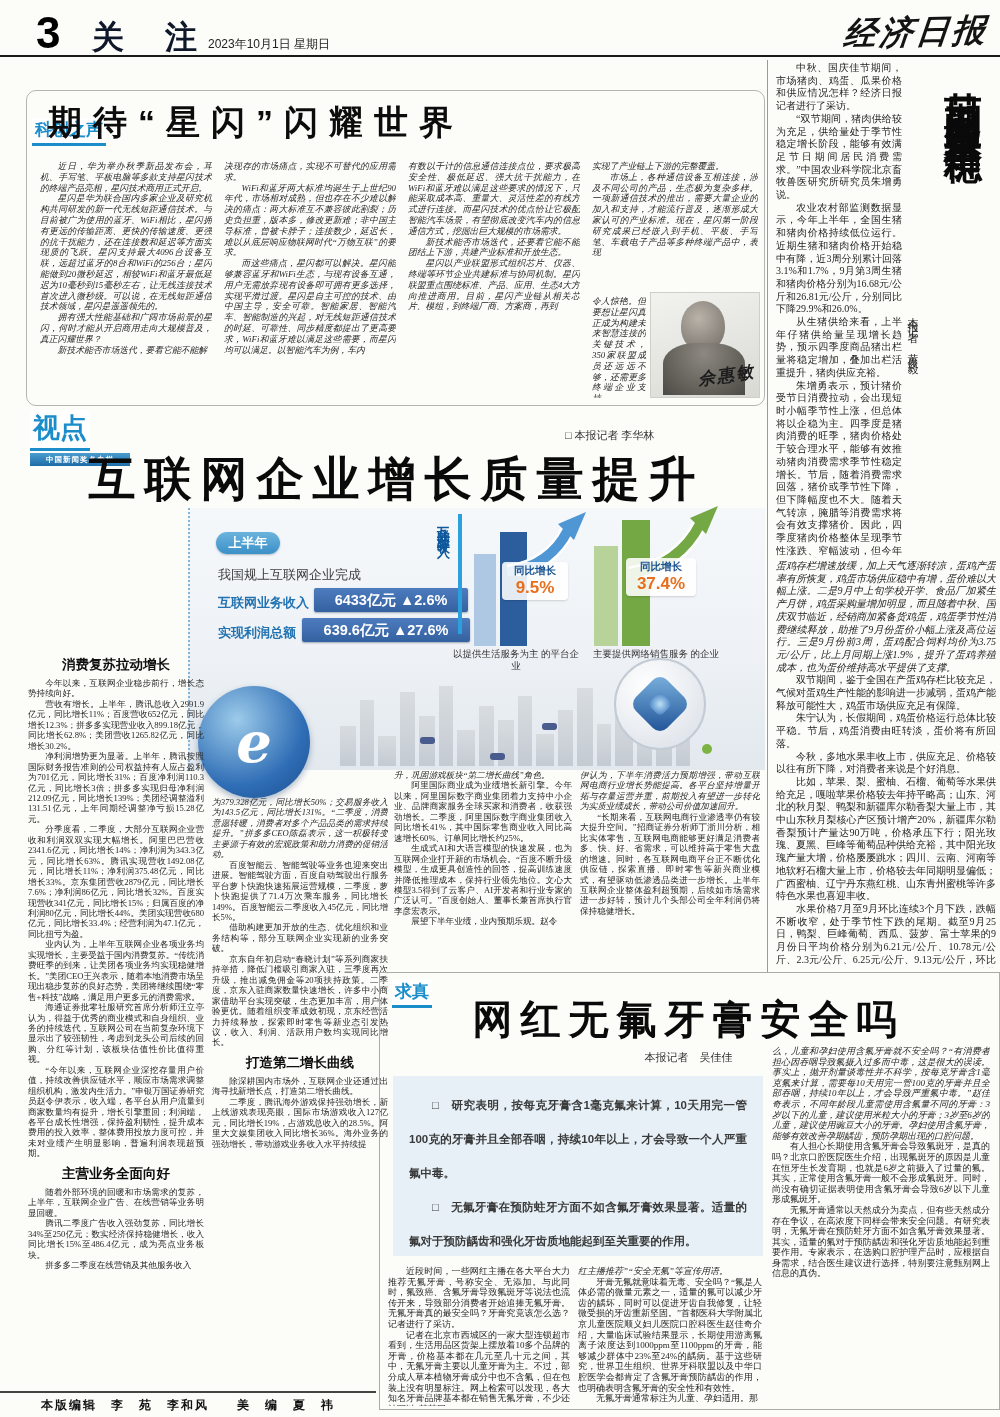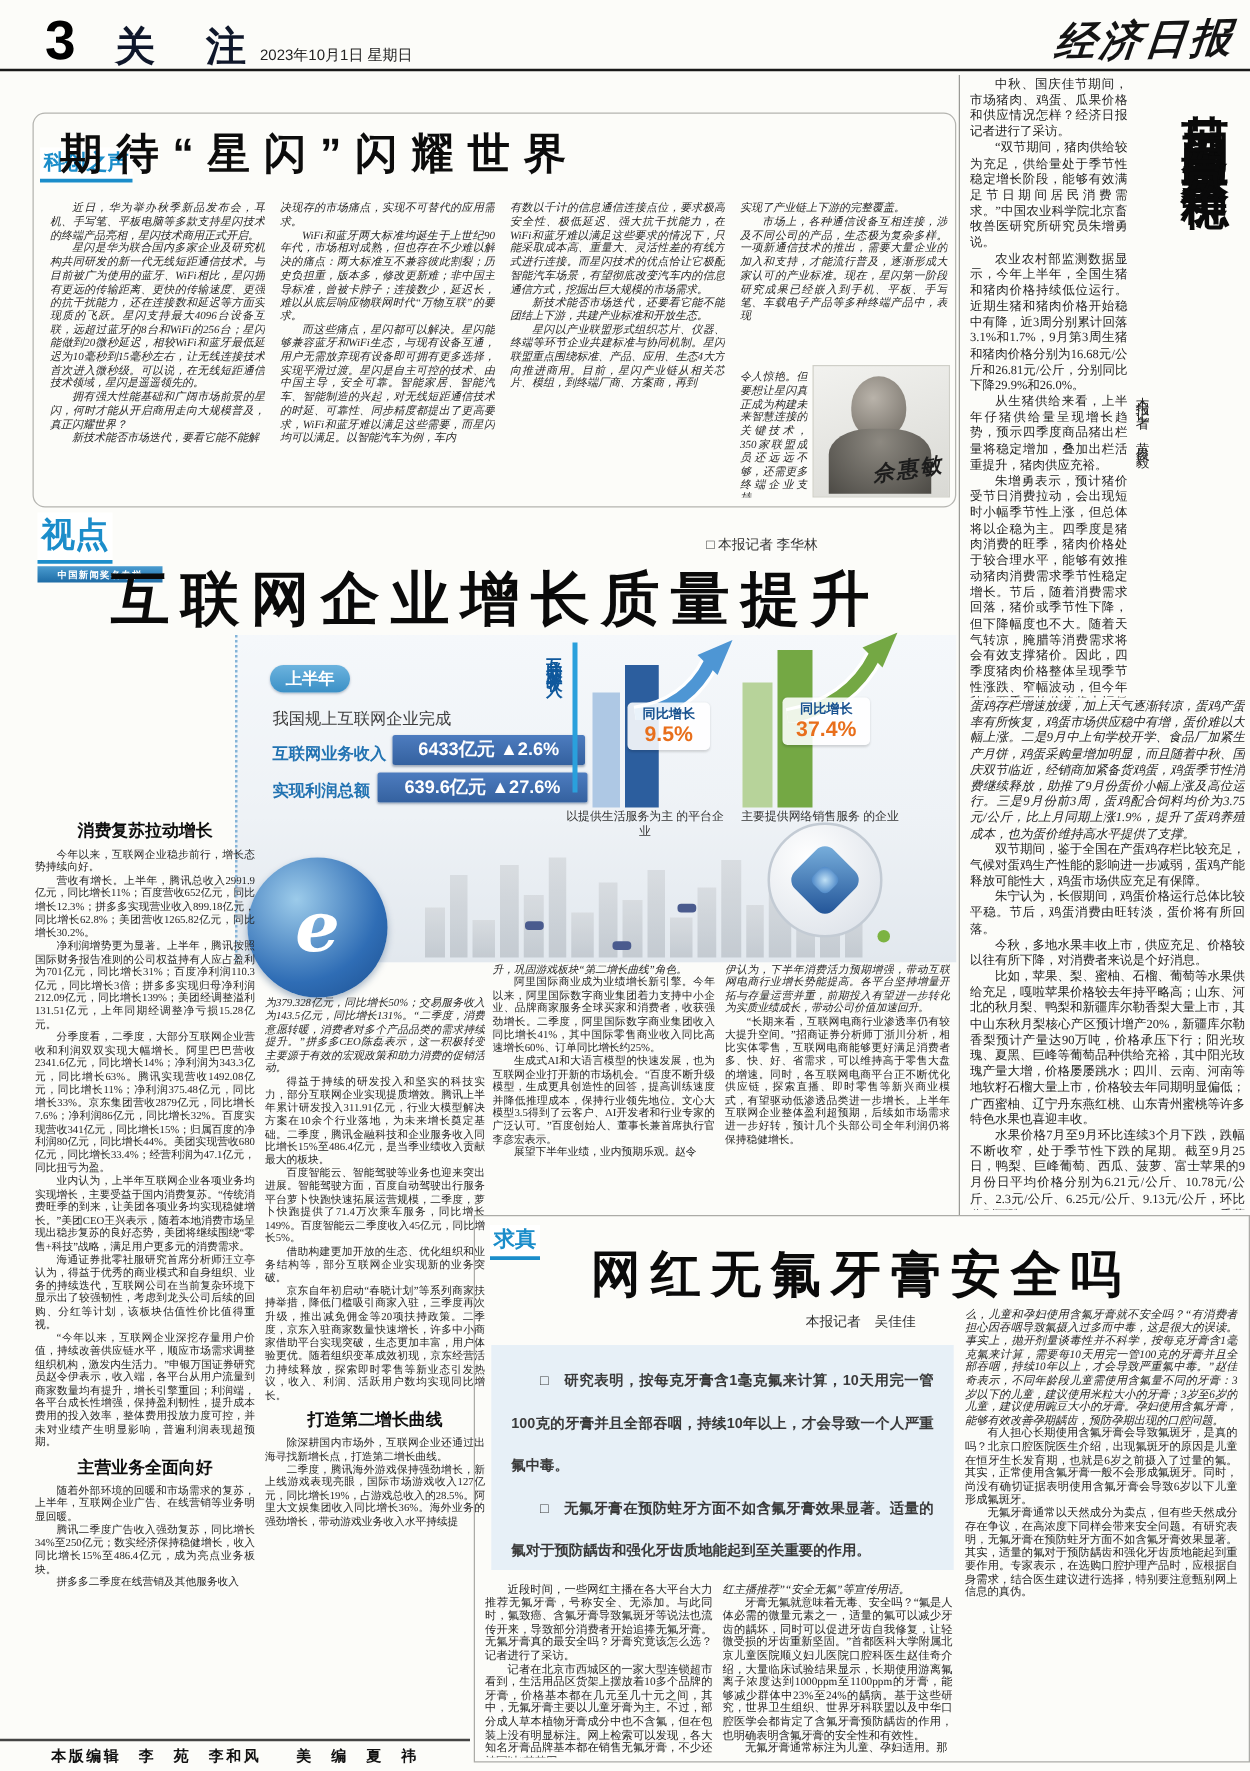--- a/index.html
+++ b/index.html
@@ -217,21 +217,20 @@
     <p>业内认为，上半年互联网企业各项业务均实现增长，主要受益于国内消费复苏。“传统消费旺季的到来，让美团各项业务均实现稳健增长。”美团CEO王兴表示，随着本地消费市场呈现出稳步复苏的良好态势，美团将继续围绕“零售+科技”战略，满足用户更多元的消费需求。</p>
     <p>海通证券批零社服研究首席分析师汪立亭认为，得益于优秀的商业模式和自身组织、业务的持续迭代，互联网公司在当前复杂环境下显示出了较强韧性，考虑到龙头公司后续的回购、分红等计划，该板块估值性价比值得重视。</p>
     <p>“今年以来，互联网企业深挖存量用户价值，持续改善供应链水平，顺应市场需求调整组织机构，激发内生活力。”申银万国证券研究员赵令伊表示，收入端，各平台从用户流量到商家数量均有提升，增长引擎重回；利润端，各平台成长性增强，保持盈利韧性，提升成本费用的投入效率，整体费用投放力度可控，并未对业绩产生明显影响，普遍利润表现超预期。</p>
     <p class="subhead">主营业务全面向好</p>
     <p>随着外部环境的回暖和市场需求的复苏，上半年，互联网企业广告、在线营销等业务明显回暖。</p>
     <p>腾讯二季度广告收入强劲复苏，同比增长34%至250亿元；数实经济保持稳健增长，收入同比增长15%至486.4亿元，成为亮点业务板块。</p>
     <p>拼多多二季度在线营销及其他服务收入</p>
   </div>
   <div class="abs col sd-body" style="left:212px;top:797px;width:176px;height:596px;">
     <p class="ni">为379.328亿元，同比增长50%；交易服务收入为143.5亿元，同比增长131%。“二季度，消费意愿转暖，消费者对多个产品品类的需求持续提升。”拼多多CEO陈磊表示，这一积极转变主要源于有效的宏观政策和助力消费的促销活动。</p>
-    <p>得益于持续的研发投入和坚实的科技实力，部分互联网企业实现提质增效。腾讯上半年累计研发投入311.91亿元，行业大模型解决方案在10余个行业落地，为未来增长奠定基础。二季度，腾讯金融科技和企业服务收入同比增长15%至486.4亿元，是当季业绩收入贡献最大的板块。</p>
     <p>百度智能云、智能驾驶等业务也迎来突出进展。智能驾驶方面，百度自动驾驶出行服务平台萝卜快跑快速拓展运营规模，二季度，萝卜快跑提供了71.4万次乘车服务，同比增长149%。百度智能云二季度收入45亿元，同比增长5%。</p>
     <p>借助构建更加开放的生态、优化组织和业务结构等，部分互联网企业实现新的业务突破。</p>
     <p>京东自年初启动“春晓计划”等系列商家扶持举措，降低门槛吸引商家入驻，三季度再次升级，推出减免佣金等20项扶持政策。二季度，京东入驻商家数量快速增长，许多中小商家借助平台实现突破，生态更加丰富，用户体验更优。随着组织变革成效初现，京东经营活力持续释放，探索即时零售等新业态引发热议，收入、利润、活跃用户数均实现同比增长。</p>
     <p class="subhead">打造第二增长曲线</p>
     <p>除深耕国内市场外，互联网企业还通过出海寻找新增长点，打造第二增长曲线。</p>
     <p>二季度，腾讯海外游戏保持强劲增长，新上线游戏表现亮眼，国际市场游戏收入127亿元，同比增长19%，占游戏总收入的28.5%。阿里大文娱集团收入同比增长36%。海外业务的强劲增长，带动游戏业务收入水平持续提</p>
   </div>
   <div class="abs col sd-body" style="left:394px;top:770px;width:178px;height:162px;">
     <p class="ni">升，巩固游戏板块“第二增长曲线”角色。</p>
     <p>阿里国际商业成为业绩增长新引擎。今年以来，阿里国际数字商业集团着力支持中小企业、品牌商家服务全球买家和消费者，收获强劲增长。二季度，阿里国际数字商业集团收入同比增长41%，其中国际零售商业收入同比高速增长60%、订单同比增长约25%。</p>

